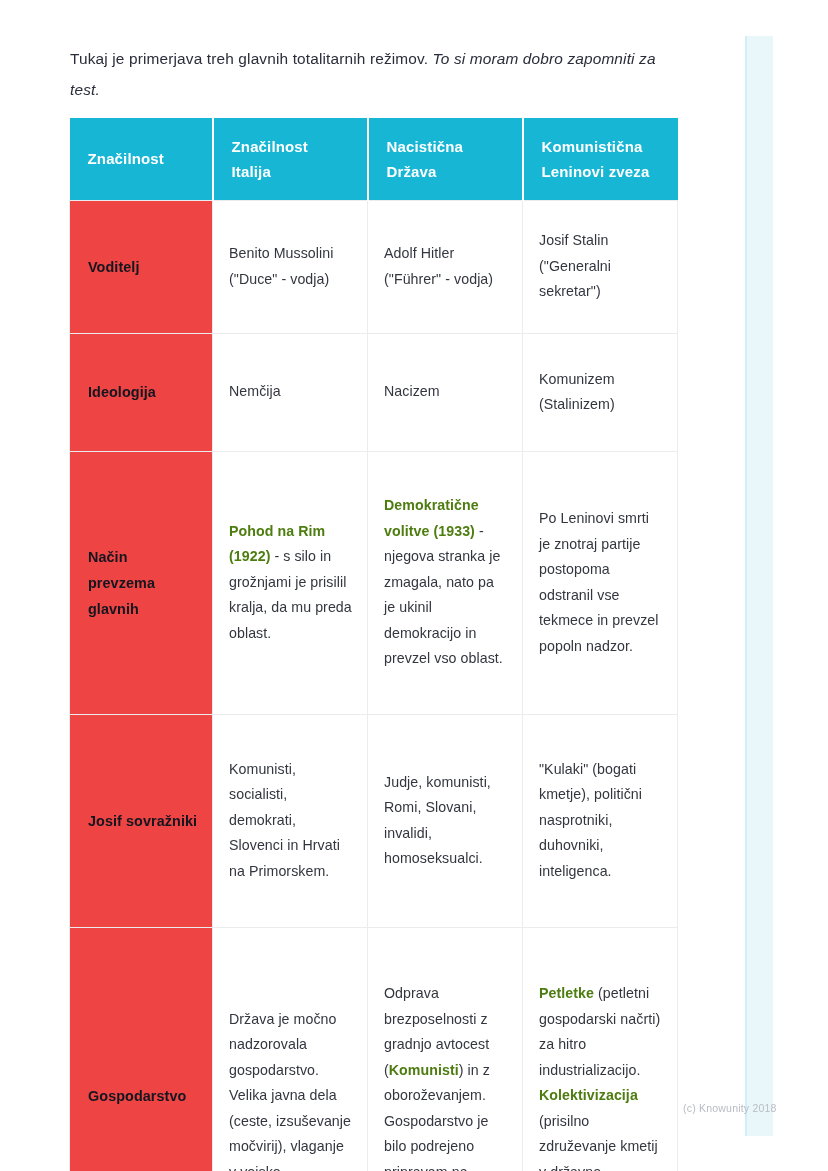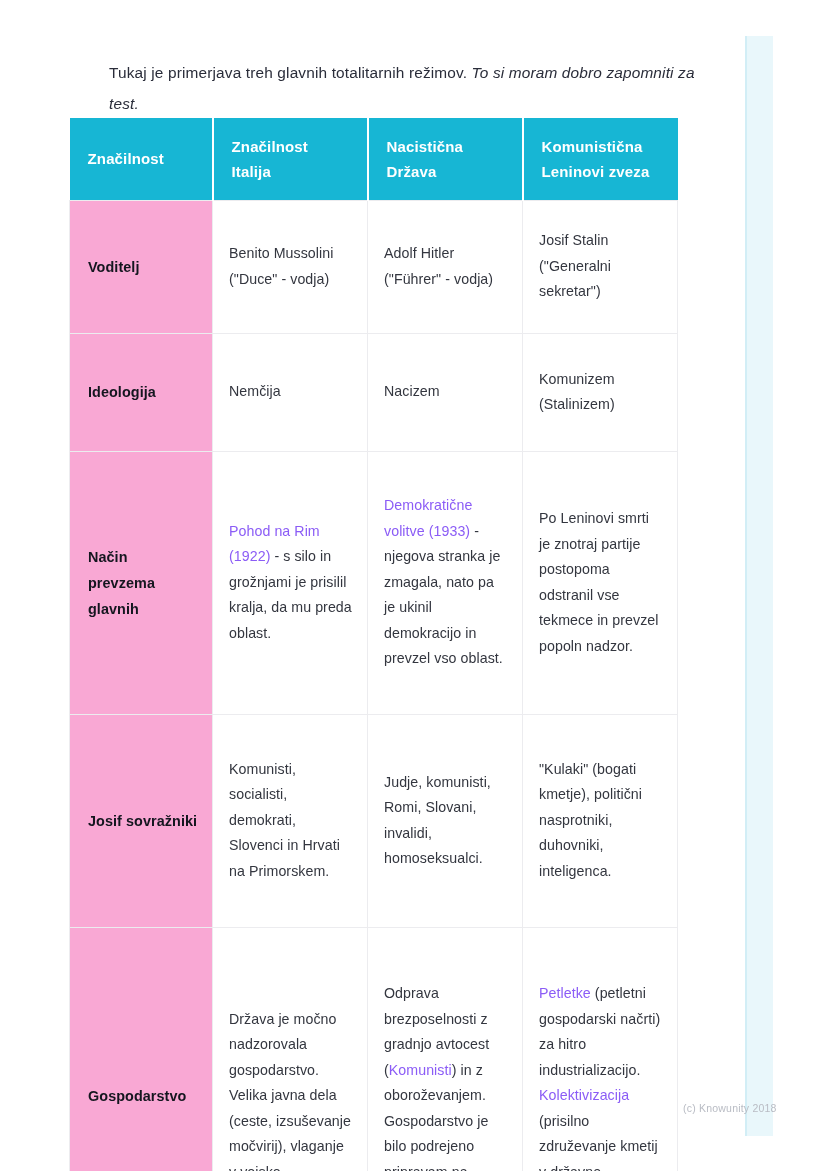--- a/index.html
+++ b/index.html
@@ -31,27 +31,26 @@
     width: 26px;
     height: 1100px;
     background: #e9f7fb;
     border-left: 2px solid #d2eef6;
   }
 
   
   .intro {
     position: absolute;
     left: 70px;
-    top: 42px;
+    top: 28px;
     width: 600px;
     font-size: 15.4px;
     line-height: 31px;
     color: #2a2d3a;
     letter-spacing: 0.01em;
-    margin-left: 39px;
   }
   .intro .em {
     font-style: italic;
   }
 
   
   .table-wrap {
     position: absolute;
     left: 69px;
     top: 118px;
@@ -88,31 +87,31 @@
     font-size: 14.2px;
     line-height: 25.5px;
     vertical-align: middle;
     padding: 16px 14px 16px 16px;
     border: 1px solid #ececef;
     color: #33363f;
     letter-spacing: 0.005em;
     word-wrap: break-word;
   }
   table.cmp tbody td.lbl {
-    background: #f9a8d4;
+    background: #ef4444;
     font-weight: 700;
     color: #14161f;
     font-size: 14.4px;
     line-height: 26px;
     padding-left: 18px;
   }
   table.cmp tbody td b,
   table.cmp tbody td strong {
-    font-weight: 400;
-    color: #8b5cf6;
+    font-weight: 700;
+    color: #4d7c0f;
   }
 
   
   tr.r0 td { height: 100px; }
   tr.r1 td { height: 85px; }
   tr.r2 td { height: 230px; }
   tr.r3 td { height: 180px; }
   tr.r4 td { height: 305px; }
 
   

